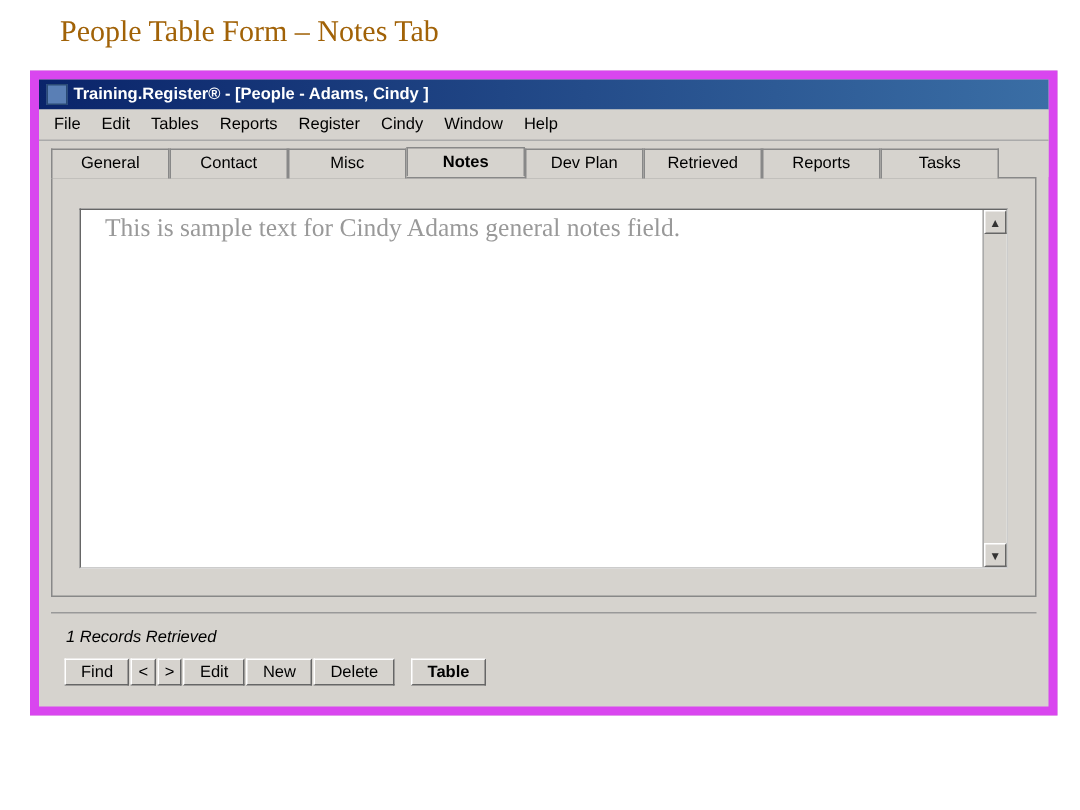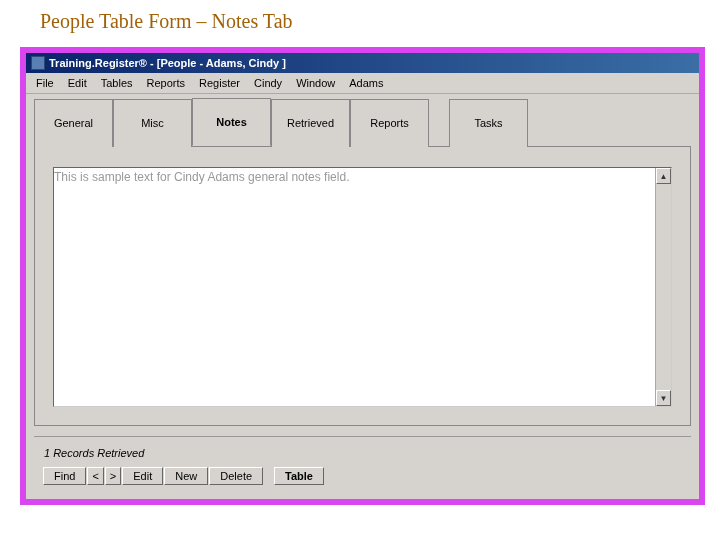--- a/index.html
+++ b/index.html
@@ -55,38 +55,37 @@
 }
 .tabstrip {
   display: flex;
   padding: 4px 8px 0 8px;
   background: #d6d3ce;
   gap: 0;
 }
 .tab {
   border: 1px solid #888;
   border-bottom: none;
-  padding: 17px 0;
+  padding: 3px 0;
   background: #d6d3ce;
   font-size: 11px;
   text-align: center;
   width: 79px;
   cursor: default;
   position: relative;
   top: 1px;
 }
 .tab.active {
   background: #d6d3ce;
   font-weight: bold;
   border-bottom: 1px solid #d6d3ce;
   top: 0;
   z-index: 2;
 }
 .tab.underlined {
-  margin-left: 20px;
 }
 .tabcontent {
   margin: 0 8px;
   border: 1px solid #888;
   background: #d6d3ce;
   padding: 20px 18px 14px 18px;
   min-height: 280px;
 }
 .textarea-wrap {
   position: relative;
@@ -94,23 +93,24 @@
   border: 1px solid #888;
   border-top-color: #666;
   border-left-color: #666;
   border-right-color: #ccc;
   border-bottom-color: #ccc;
   height: 240px;
   display: flex;
 }
 .textarea-content {
   flex: 1;
-  padding: 2px 0;
+  padding: 2px 16px;
   color: #999;
-  font-size: 12px;
+  font-size: 17px;
+  font-family: Liberation Serif, serif;
 }
 .scrollbar {
   width: 16px;
   background: #d6d3ce;
   display: flex;
   flex-direction: column;
   justify-content: space-between;
   border-left: 1px solid #aaa;
 }
 .scrollbtn {
@@ -172,27 +172,29 @@
   </div>
 
   <div class="menubar">
     <span>File</span>
     <span>Edit</span>
     <span>Tables</span>
     <span>Reports</span>
     <span>Register</span>
     <span>Cindy</span>
     <span>Window</span>
-    <span>Adams</span>
+    <span>Help</span>
   </div>
 
   <div class="tabstrip">
     <div class="tab">General</div>
+    <div class="tab">Contact</div>
     <div class="tab">Misc</div>
     <div class="tab active">Notes</div>
+    <div class="tab">Dev Plan</div>
     <div class="tab">Retrieved</div>
     <div class="tab">Reports</div>
     <div class="tab underlined">Tasks</div>
   </div>
 
   <div class="tabcontent">
     <div class="textarea-wrap">
       <div class="textarea-content">This is sample text for Cindy Adams general notes field.</div>
       <div class="scrollbar">
         <div class="scrollbtn">▲</div>

